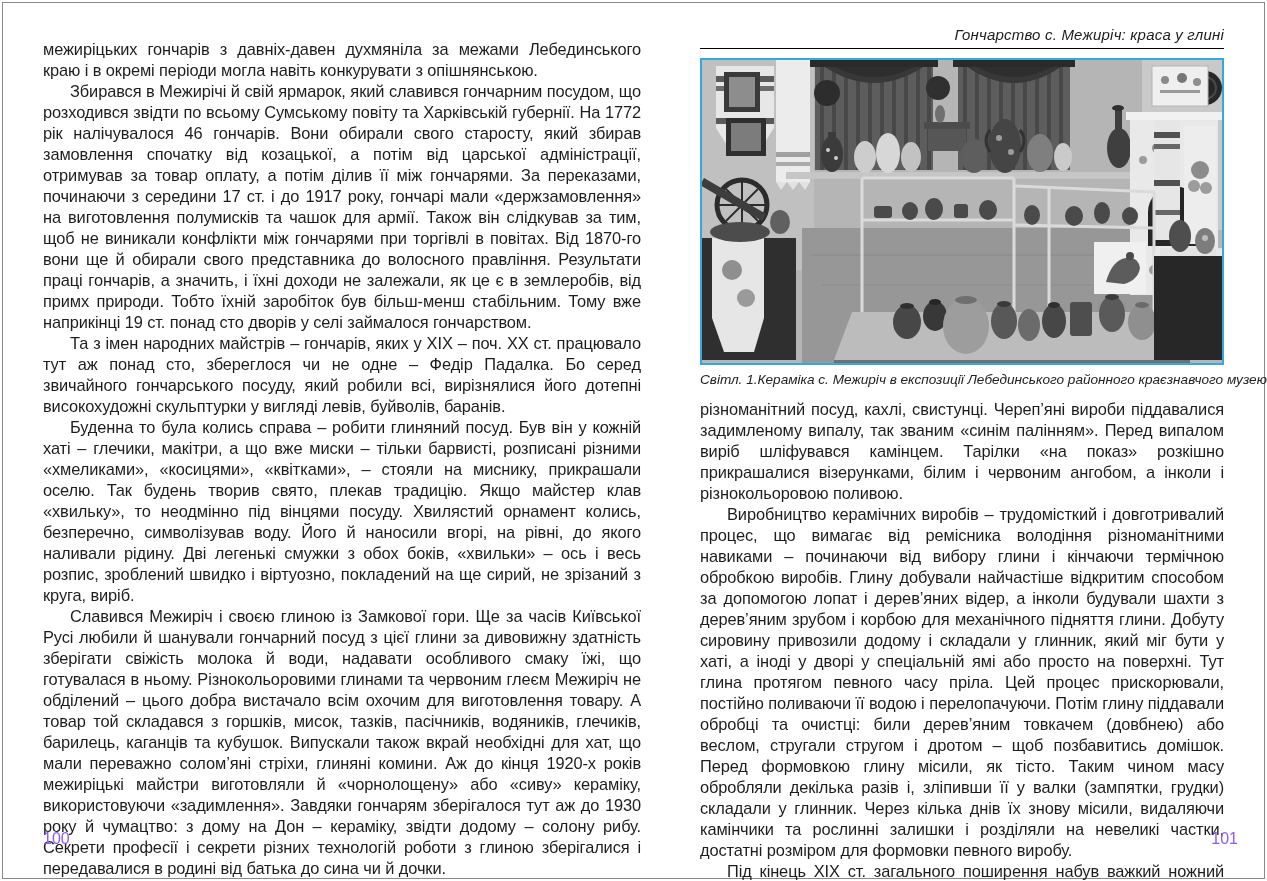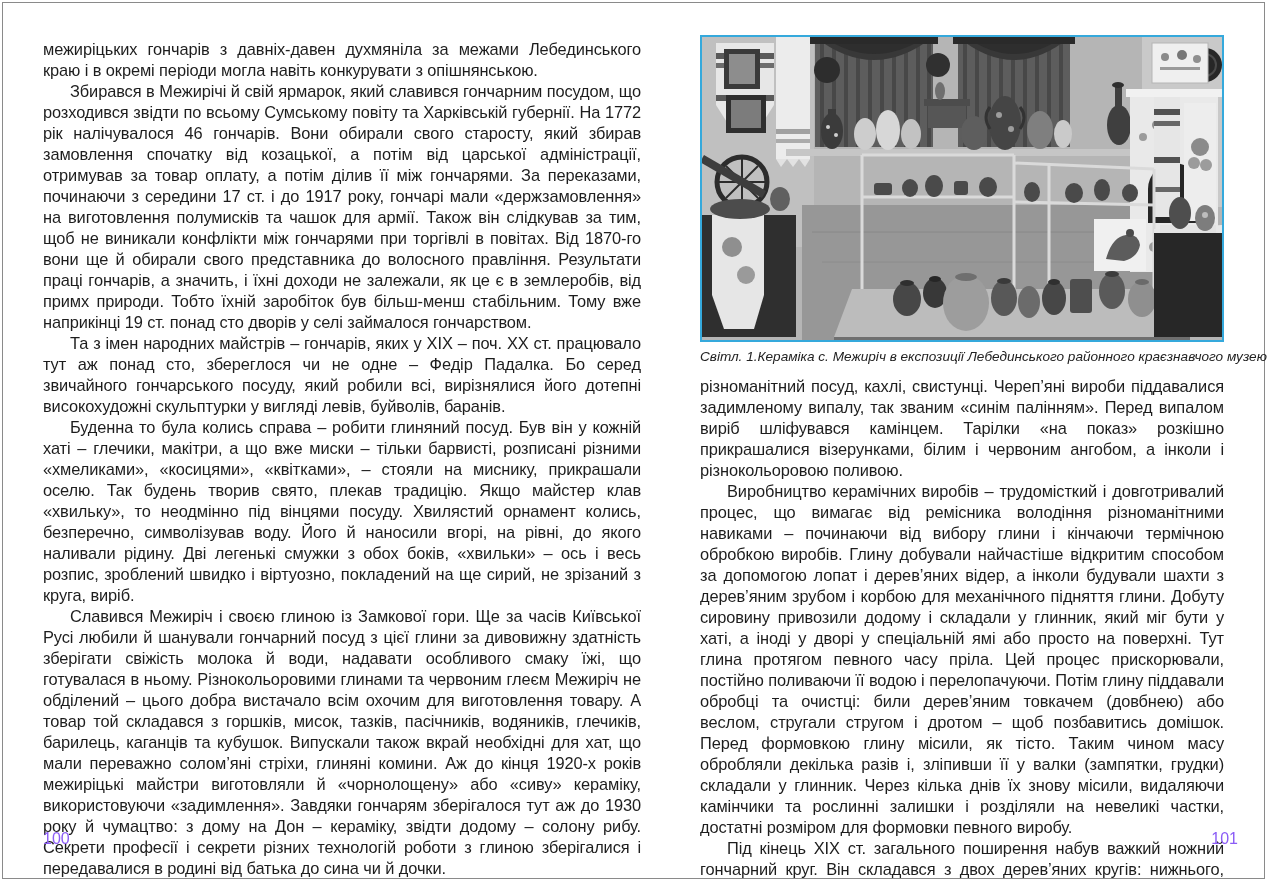--- a/index.html
+++ b/index.html
@@ -86,20 +86,21 @@
       <p>Збирався в Межирічі й свій ярмарок, який славився гончарним посудом, що розходився звідти по всьому Сумському повіту та Харківській губернії. На 1772 рік налічувалося 46 гончарів. Вони обирали свого старосту, який збирав замовлення спочатку від козацької, а потім від царської адміністрації, отримував за товар оплату, а потім ділив її між гончарями. За переказами, починаючи з середини 17 ст. і до 1917 року, гончарі мали «держзамовлення» на виготовлення полумисків та чашок для армії. Також він слідкував за тим, щоб не виникали конфлікти між гончарями при торгівлі в повітах. Від 1870-го вони ще й обирали свого представника до волосного правління. Результати праці гончарів, а значить, і їхні доходи не залежали, як це є в землеробів, від примх природи. Тобто їхній заробіток був більш-менш стабільним. Тому вже наприкінці 19 ст. понад сто дворів у селі займалося гончарством.</p>
       <p>Та з імен народних майстрів – гончарів, яких у XIX – поч. XX ст. працювало тут аж понад сто, збереглося чи не одне – Федір Падалка. Бо серед звичайного гончарського посуду, який робили всі, вирізнялися його дотепні високохудожні скульптурки у вигляді левів, буйволів, баранів.</p>
       <p>Буденна то була колись справа – робити глиняний посуд. Був він у кожній хаті – глечики, макітри, а що вже миски – тільки барвисті, розписані різними «хмеликами», «косицями», «квітками», – стояли на миснику, прикрашали оселю. Так будень творив свято, плекав традицію. Якщо майстер клав «хвильку», то неодмінно під вінцями посуду. Хвилястий орнамент колись, безперечно, символізував воду. Його й наносили вгорі, на рівні, до якого наливали рідину. Дві легенькі смужки з обох боків, «хвильки» – ось і весь розпис, зроблений швидко і віртуозно, покладений на ще сирий, не зрізаний з круга, виріб.</p>
       <p>Славився Межиріч і своєю глиною із Замкової гори. Ще за часів Київської Русі любили й шанували гончарний посуд з цієї глини за дивовижну здатність зберігати свіжість молока й води, надавати особливого смаку їжі, що готувалася в ньому. Різнокольоровими глинами та червоним глеєм Межиріч не обділений – цього добра вистачало всім охочим для виготовлення товару. А товар той складався з горшків, мисок, тазків, пасічників, водяників, глечиків, барилець, каганців та кубушок. Випускали також вкрай необхідні для хат, що мали переважно солом’яні стріхи, глиняні комини. Аж до кінця 1920-х років межиріцькі майстри виготовляли й «чорнолощену» або «сиву» кераміку, використовуючи «задимлення». Завдяки гончарям зберігалося тут аж до 1930 року й чумацтво: з дому на Дон – кераміку, звідти додому – солону рибу. Секрети професії і секрети різних технологій роботи з глиною зберігалися і передавалися в родині від батька до сина чи й дочки.</p>
 
     </div>
   </div>
   <div class="page-number num-left">100</div>
 
   <div class="page page-right">
+    <div class="running-head align-right">Гончарство с. Межиріч: краса у глині</div>
 
     <figure class="photo-figure">
       <div class="photo-box">
 
         <svg viewBox="0 0 520 303" preserveAspectRatio="none">
 
           <rect x="0" y="0" width="520" height="303" fill="#b5b5b5"></rect>
           <rect x="0" y="0" width="112" height="210" fill="#c0c0c0"></rect>
           <rect x="440" y="0" width="80" height="170" fill="#c9c9c9"></rect>
 

